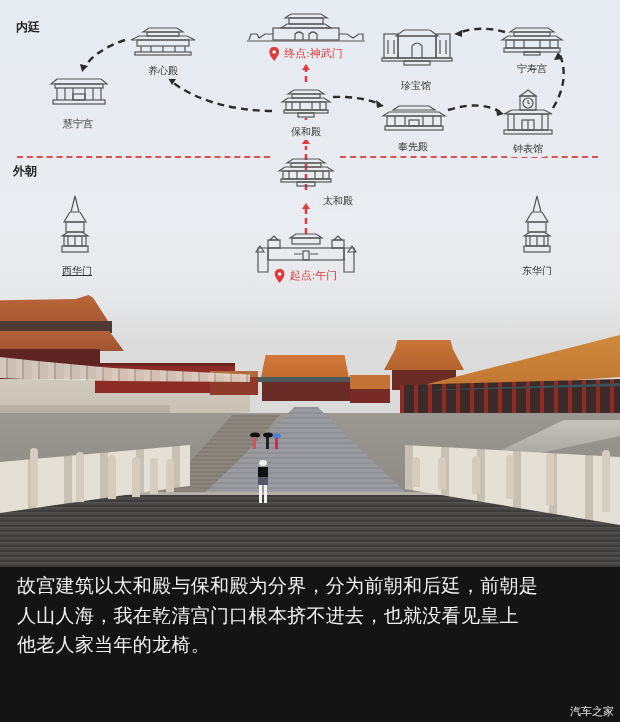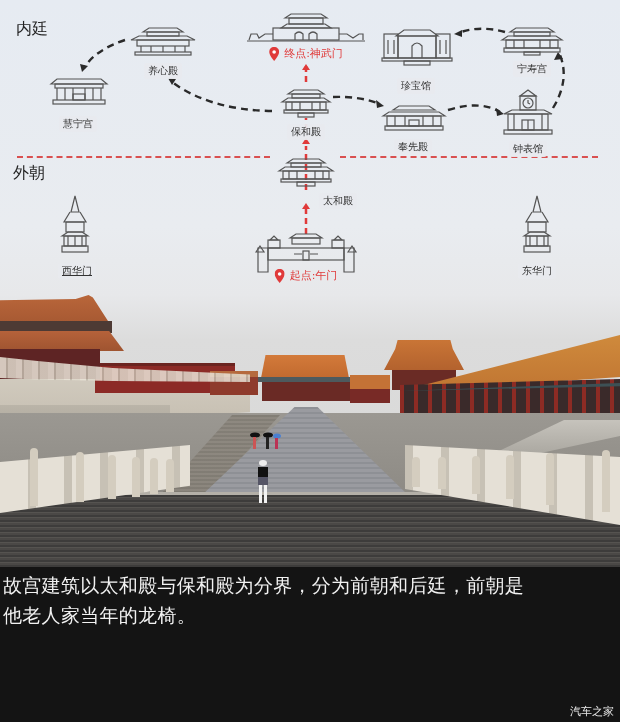--- a/index.html
+++ b/index.html
@@ -107,39 +107,39 @@
   .rail-right {
     position: absolute; left: 405px; top: 160px; width: 215px; height: 80px;
     background: repeating-linear-gradient(90deg, #c7c1b5 0 8px, #e5e0d6 8px 36px);
     clip-path: polygon(0 0, 100% 15%, 100% 100%, 0 55%);
   }
   .post { position: absolute; width: 8px; background: #d4cdbf; border-radius: 4px 4px 0 0; }
   .person { position: absolute; }
 
   
   .map { position: absolute; left: 0; top: 0; width: 620px; height: 290px; }
-  .zone-label { position: absolute; font-size: 16px; font-weight: normal; color: #222; }
+  .zone-label { position: absolute; font-size: 12px; font-weight: bold; color: #222; }
   .bld { position: absolute; }
   .bld svg { display: block; }
   .bld-label {
     position: absolute; font-size: 10px; color: #333; background: rgba(232,234,238,0.95);
     padding: 1px 4px; border-radius: 3px; white-space: nowrap; transform: translateX(-50%);
   }
   .red-label {
     position: absolute; font-size: 11px; color: #e03a3a; white-space: nowrap;
     display: flex; align-items: center; gap: 5px; transform: translateX(-50%);
   }
   .pin { width: 10px; height: 14px; }
   .divider { position: absolute; top: 156px; height: 0; border-top: 2px dashed #d95050; }
   .routes { position: absolute; left: 0; top: 0; }
 
   
   .caption {
     position: absolute; left: 0; top: 567px; width: 620px; height: 155px;
-    background: #141414; padding: 4px 6px 0 3px;
+    background: #141414; padding: 4px 6px 0 17px;
   }
   .caption p {
     color: #f2f2f2; font-size: 19px; line-height: 29.5px; letter-spacing: 0.3px;
     font-family: "DejaVu Sans", sans-serif;
   }
   .watermark {
     position: absolute; right: 6px; bottom: 3px; color: #e8e8e8; font-size: 11px;
   }
 </style>
 </head>
@@ -440,15 +440,16 @@
             <rect x="4" y="52" width="26" height="6"></rect>
           </g>
         </svg>
     </div>
     <div class="bld-label" style="left:537px;top:263px;">东华门</div>
   </div>
 </div>
 
 <div class="caption">
   <p>故宫建筑以太和殿与保和殿为分界，分为前朝和后廷，前朝是</p>
+  <p>人山人海，我在乾清宫门口根本挤不进去，也就没看见皇上</p>
   <p>他老人家当年的龙椅。</p>
   <div class="watermark">汽车之家</div>
 </div>
 
 </body></html>

